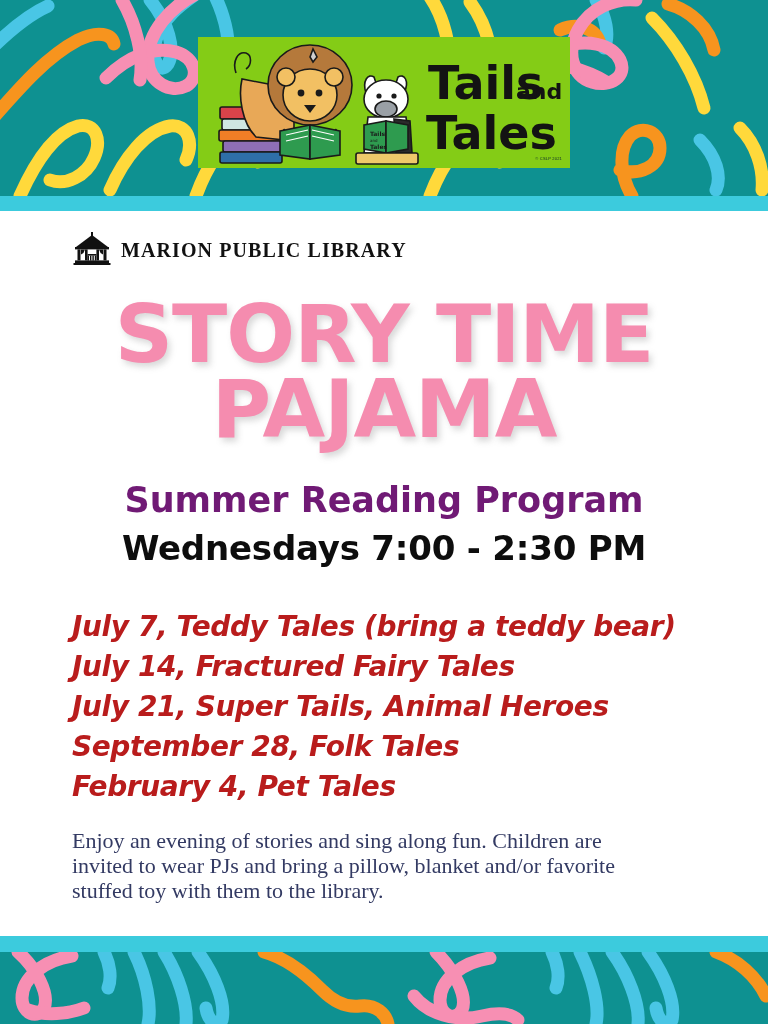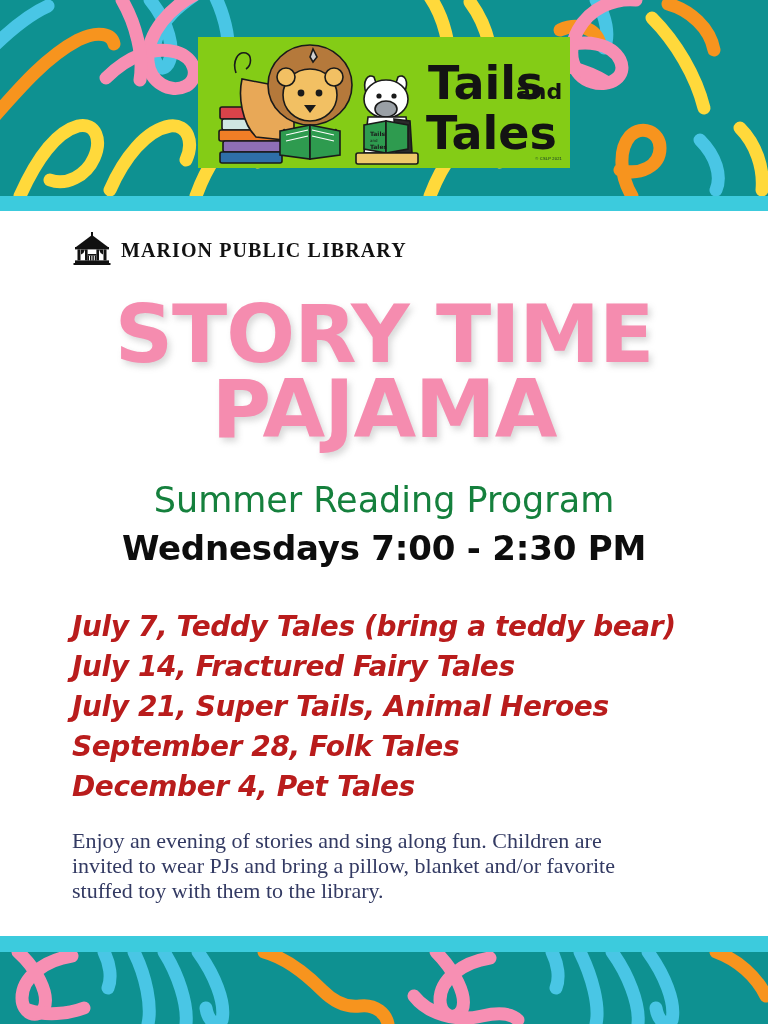--- a/index.html
+++ b/index.html
@@ -125,22 +125,22 @@
 
   
   .subtitle {
     position: absolute;
     left: 0;
     top: 480px;
     width: 768px;
     text-align: center;
     font-family: "DejaVu Sans", sans-serif;
     font-size: 35px;
-    font-weight: normal;
-    color: #15803d;
+    font-weight: bold;
+    color: #701a75;
   }
   .subtitle-bold {
     position: absolute;
     left: 0;
     top: 528px;
     width: 768px;
     text-align: center;
     font-family: "DejaVu Sans", sans-serif;
     font-size: 34px;
     font-weight: bold;
@@ -307,21 +307,21 @@
   </div>
 
   <div class="subtitle">Summer Reading Program</div>
   <div class="subtitle-bold">Wednesdays 7:00 - 2:30 PM</div>
 
   <div class="schedule">
     <div class="schedule-item">July 7, Teddy Tales (bring a teddy bear)</div>
     <div class="schedule-item">July 14, Fractured Fairy Tales</div>
     <div class="schedule-item">July 21, Super Tails, Animal Heroes</div>
     <div class="schedule-item">September 28, Folk Tales</div>
-    <div class="schedule-item">December 4, Pet Tales</div>
+    <div class="schedule-item">February 4, Pet Tales</div>
   </div>
 
   <div class="body-copy">Enjoy an evening of stories and sing along fun. Children are invited to wear PJs and bring a pillow, blanket and/or favorite stuffed toy with them to the library.</div>
 
   <div class="band-bottom-stripe"></div>
   <div class="band band-bottom">
     <svg class="squiggles" viewBox="0 0 768 72" preserveAspectRatio="none">
       <g fill="none" stroke-linecap="round" stroke-linejoin="round" stroke-width="13">
 
         <path d="M18 0 C 36 16 50 42 44 56 C 38 68 22 62 22 46 C 22 26 44 8 72 4" stroke="#F78FB3"></path>

